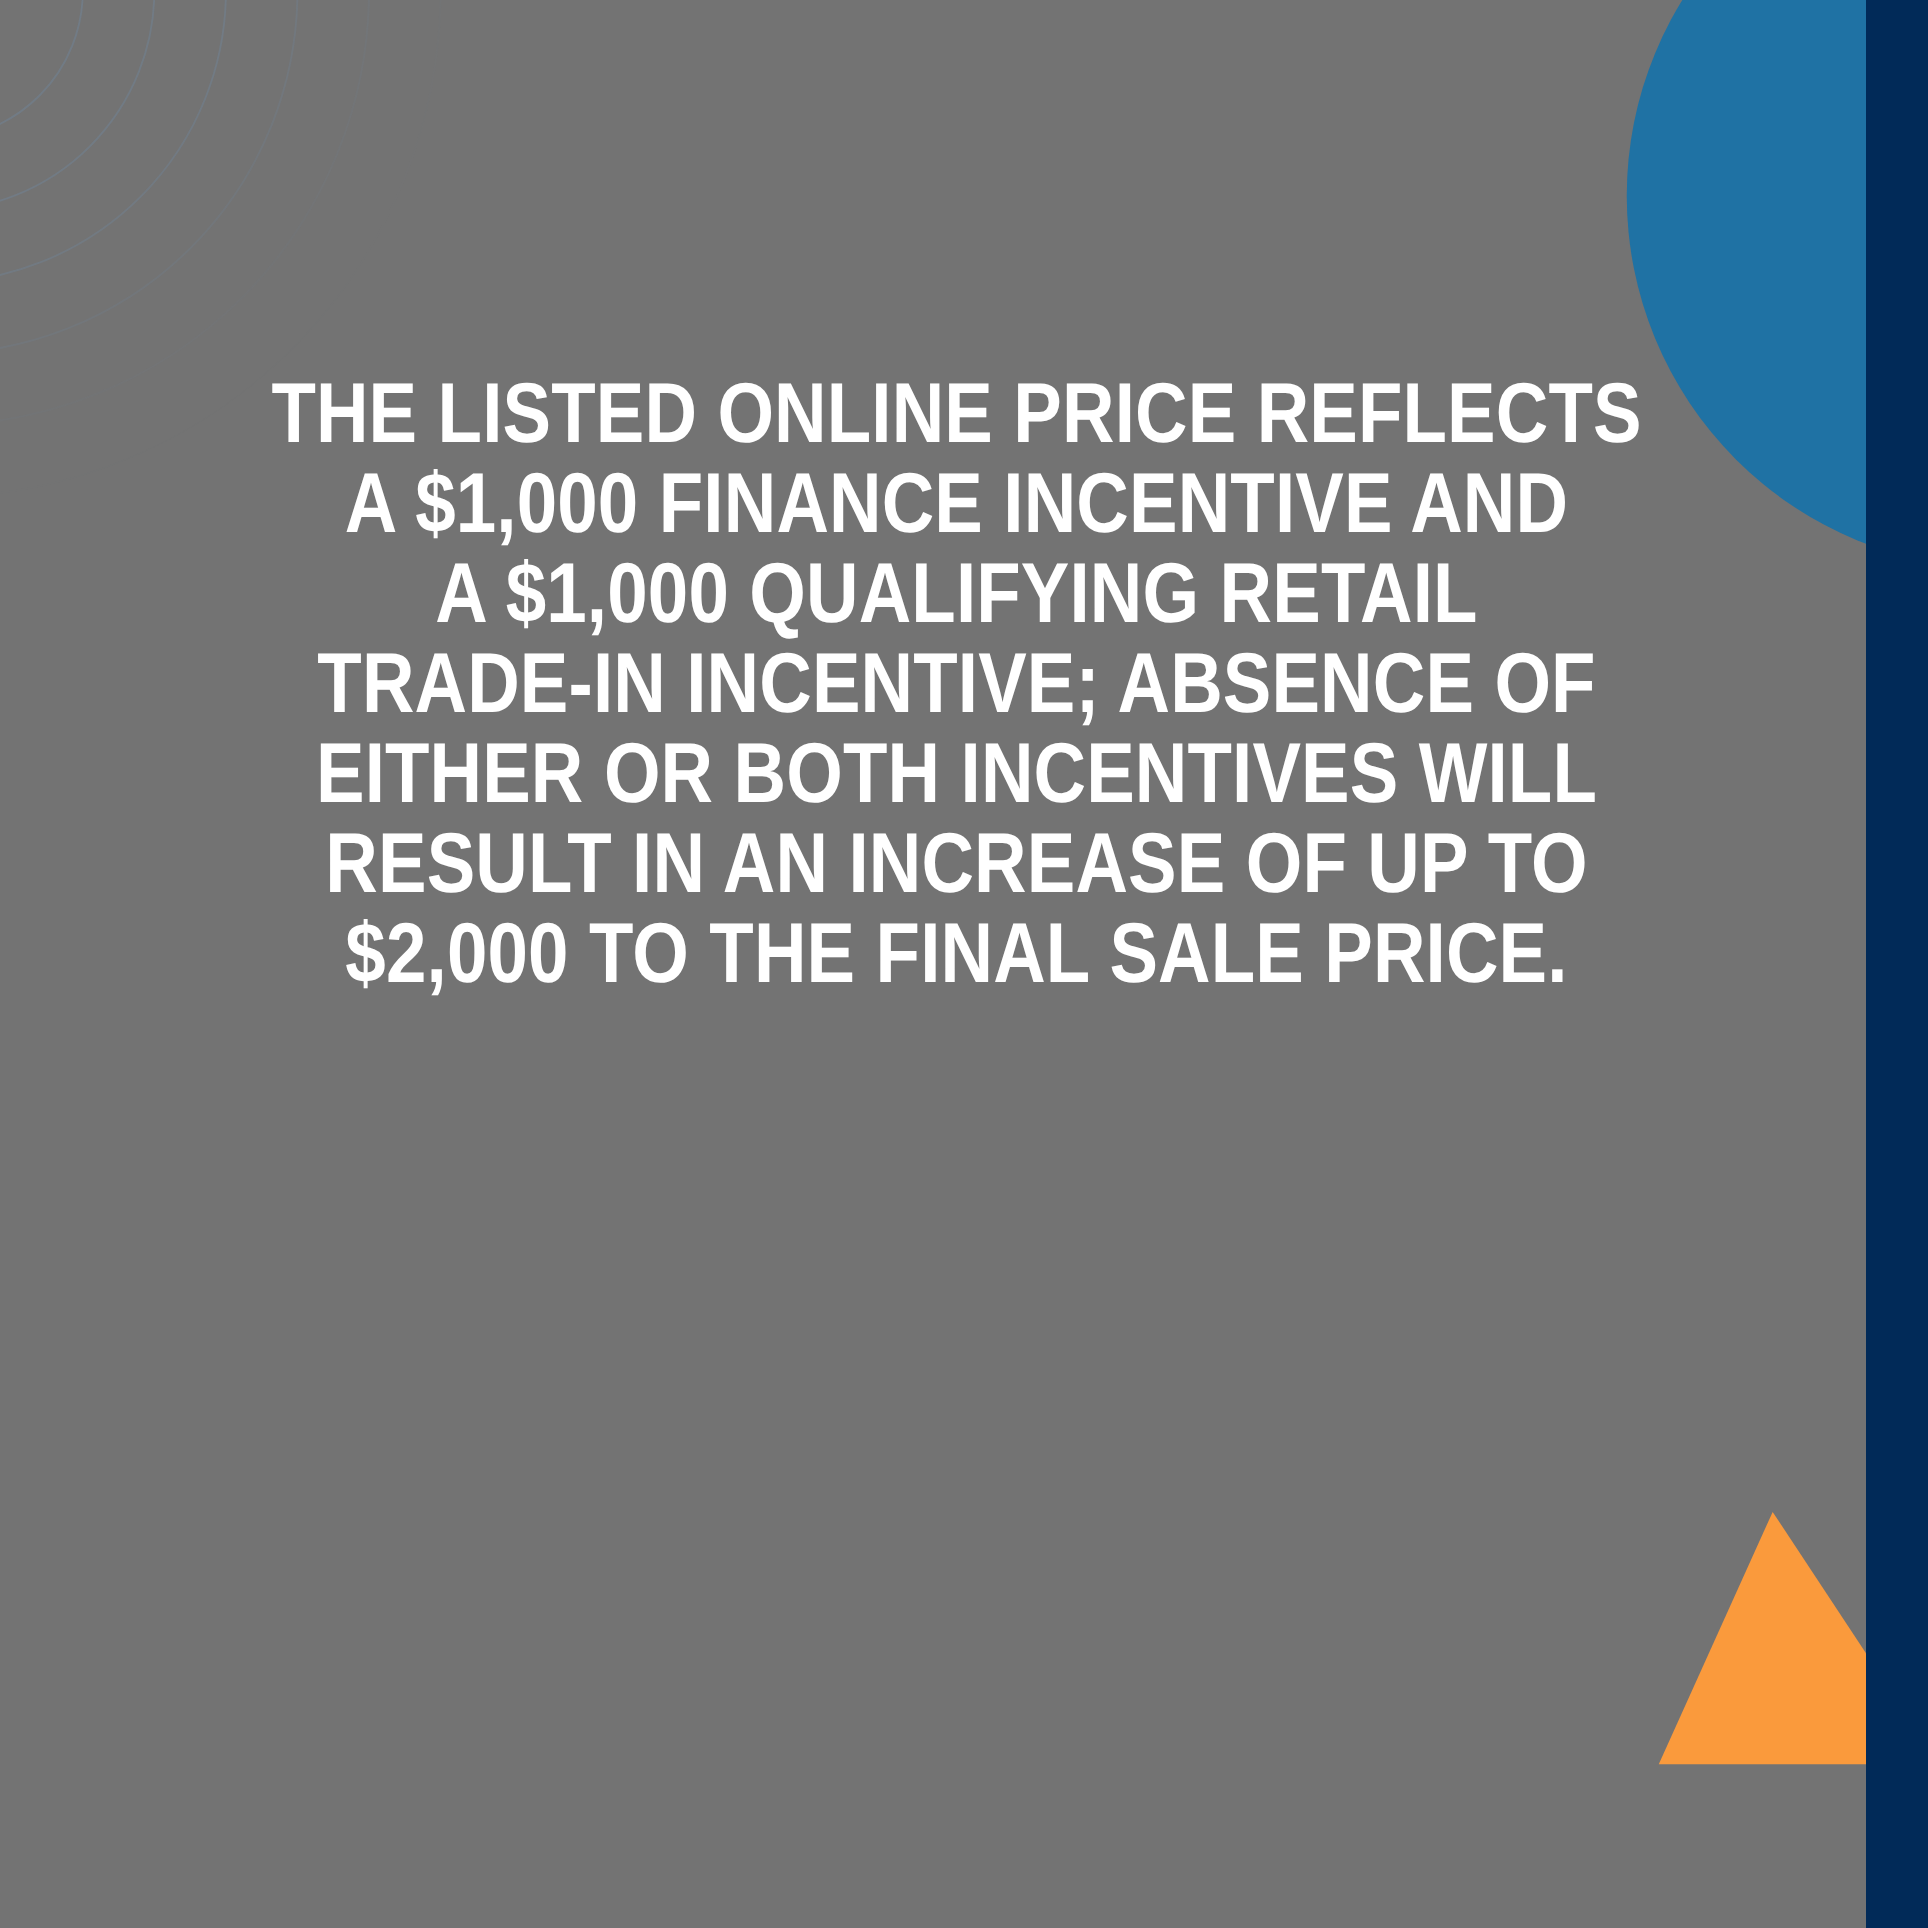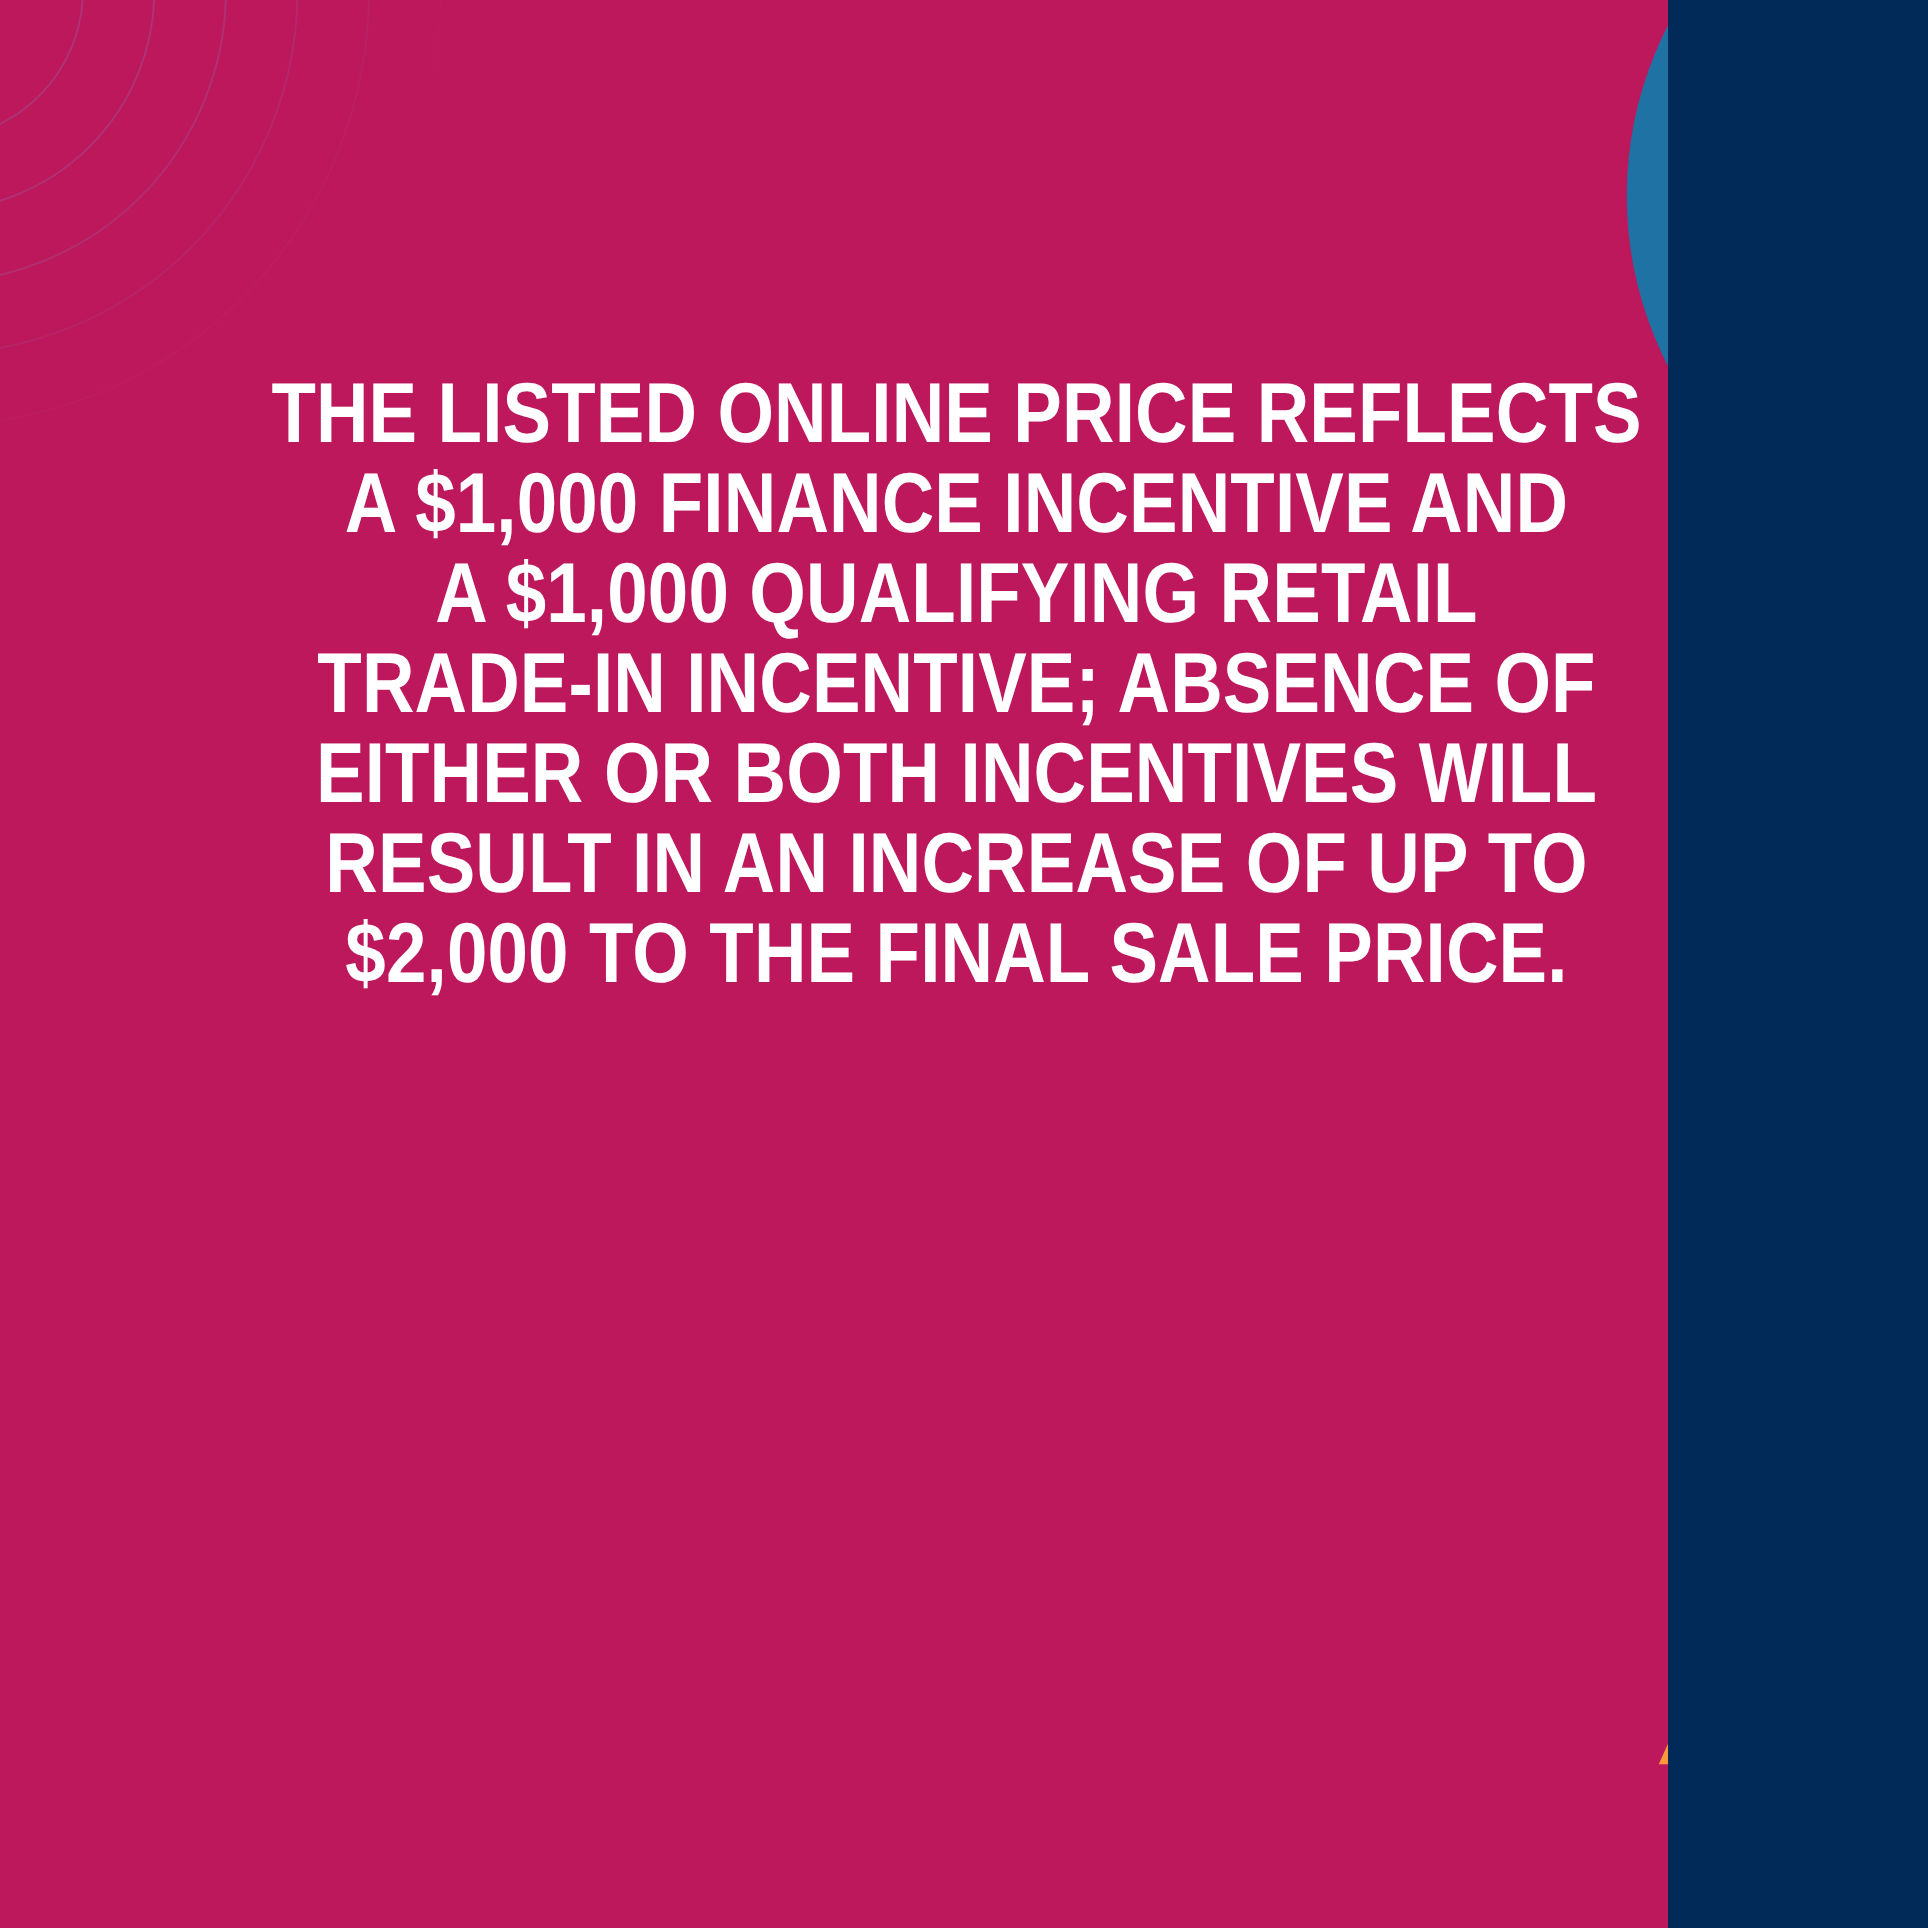--- a/index.html
+++ b/index.html
@@ -3,24 +3,24 @@
 <meta charset="utf-8">
 <title>Disclaimer Slide</title>
 <style>
   html, body {
     margin: 0;
     padding: 0;
     background: #012a58;
   }
   #stage {
     position: relative;
-    width: 1668px;
+    width: 1866px;
     height: 1928px;
     overflow: hidden;
-    background: #be185d;
+    background: #737373;
     font-family: "Liberation Sans", "DejaVu Sans", sans-serif;
   }
 
   
   .deco-layer {
     position: absolute;
     inset: 0;
     width: 1928px;
     height: 1928px;
     pointer-events: none;

